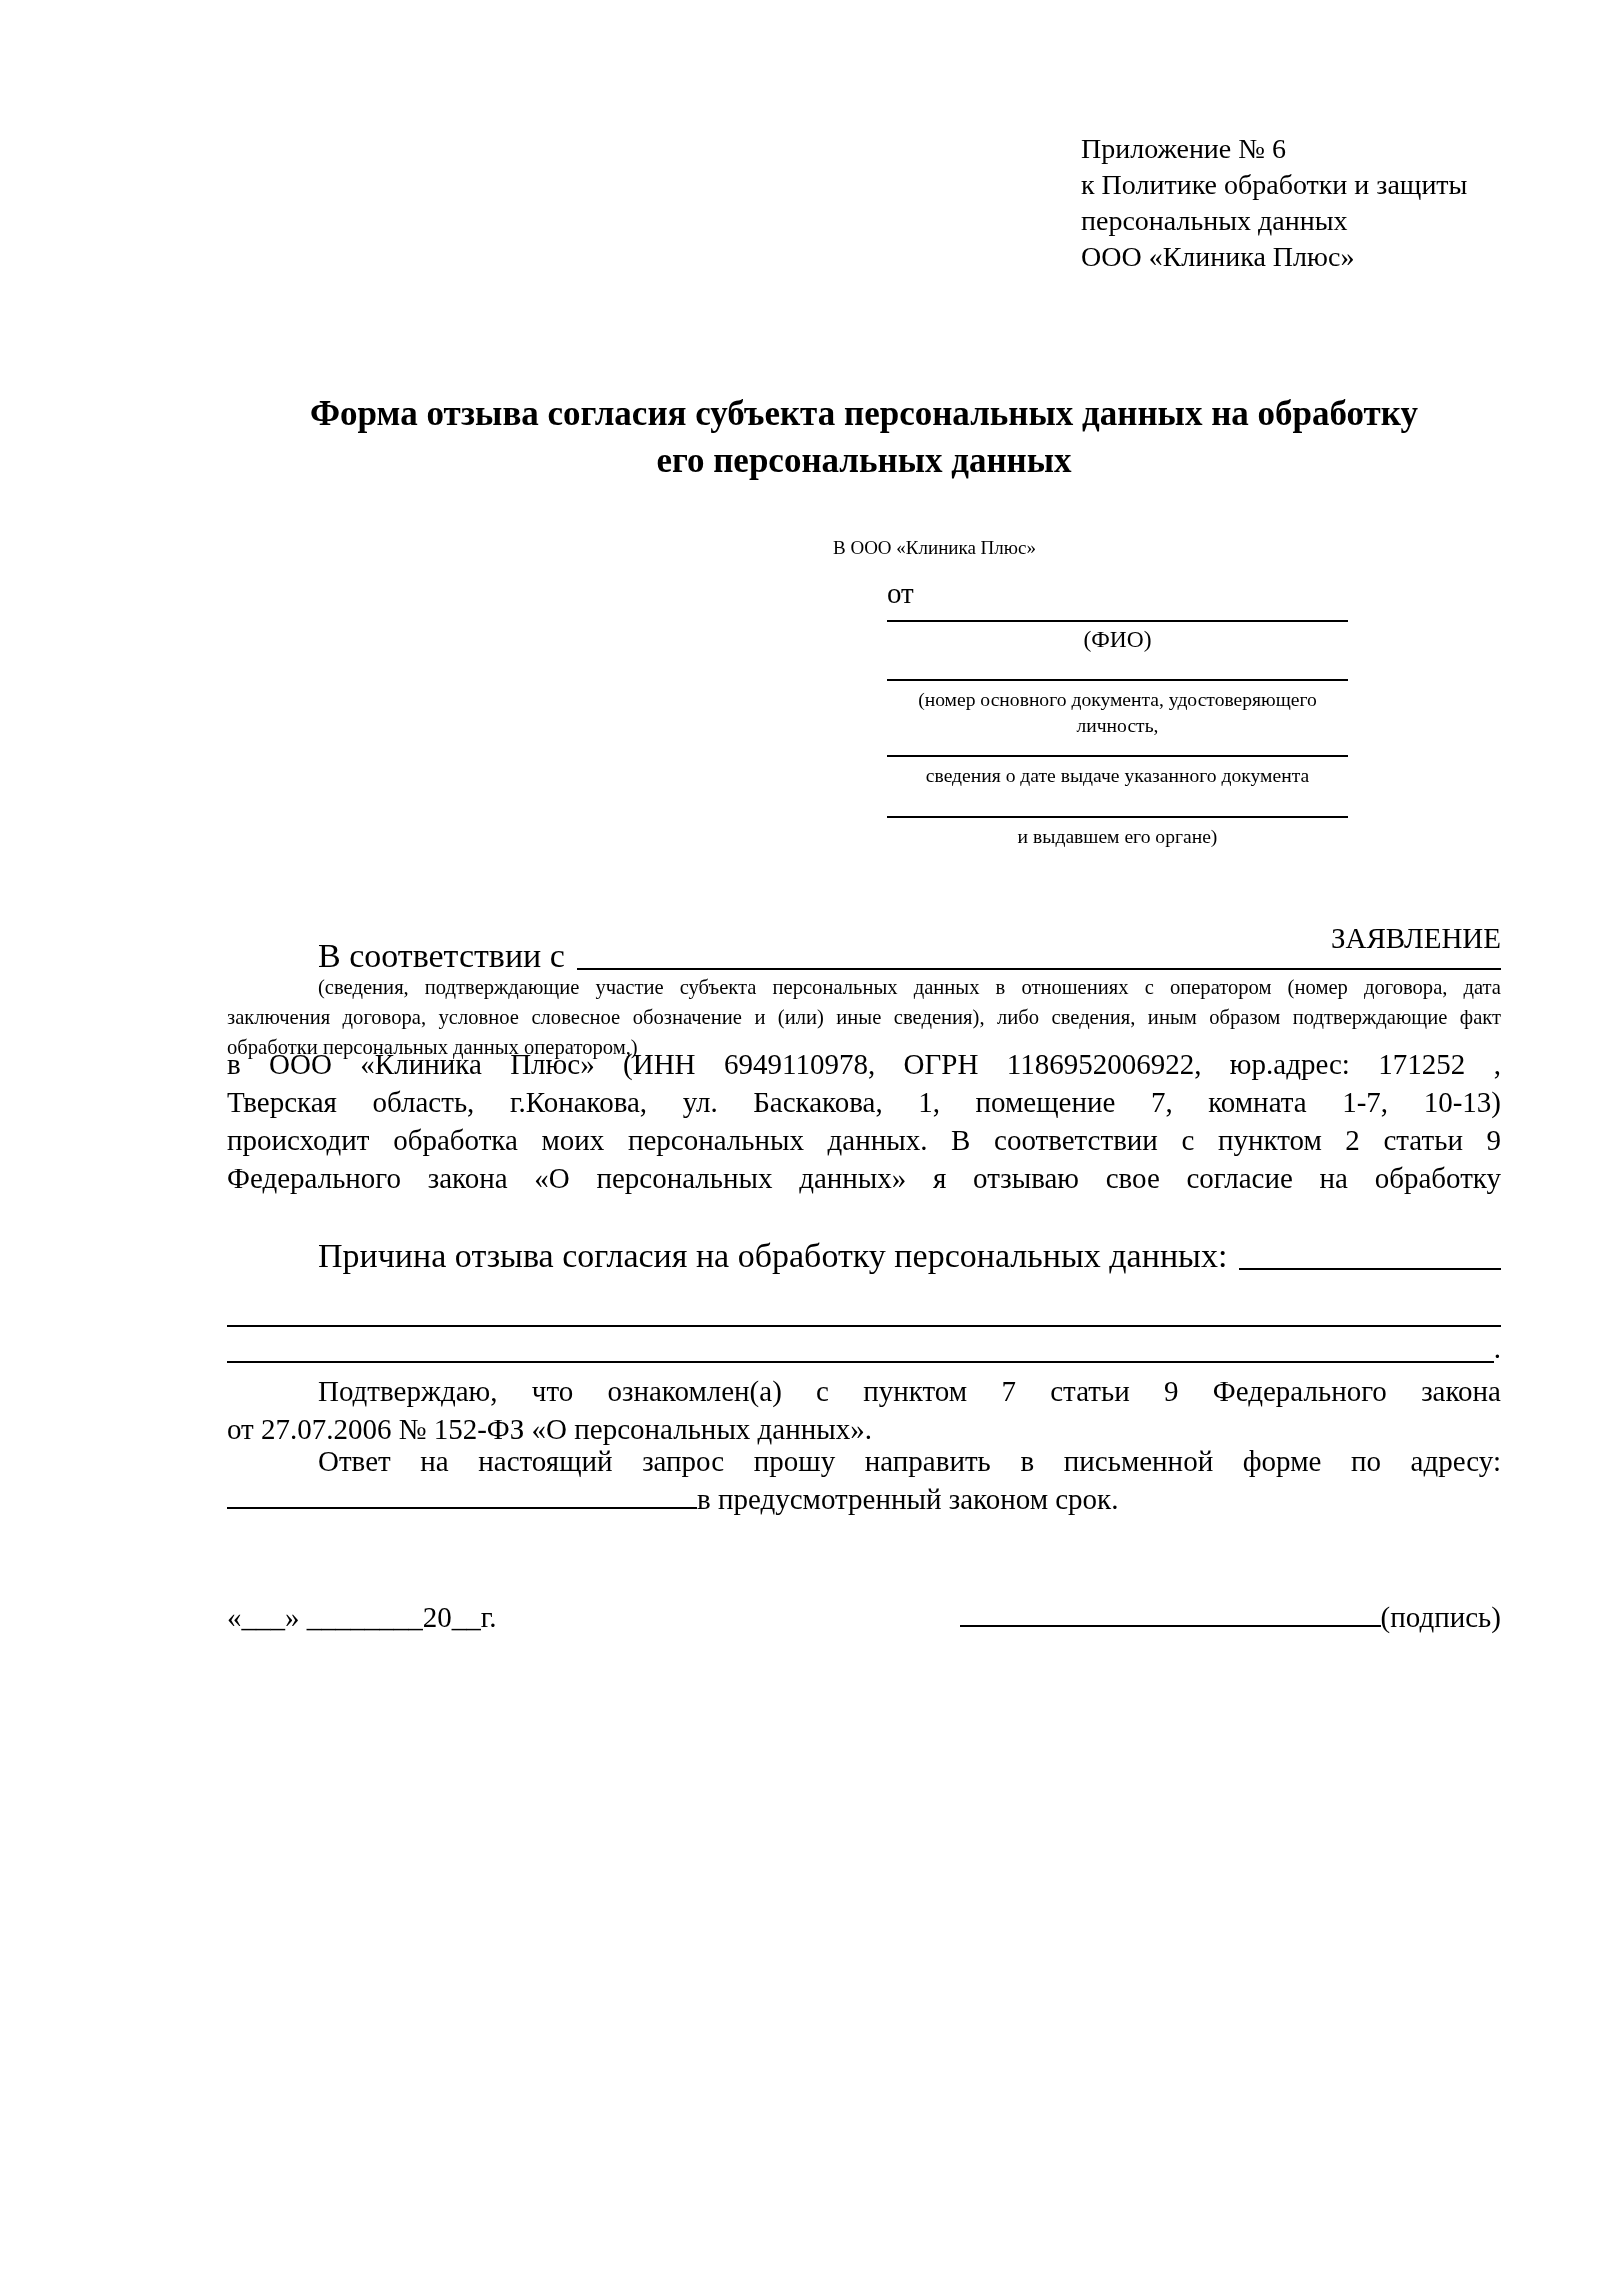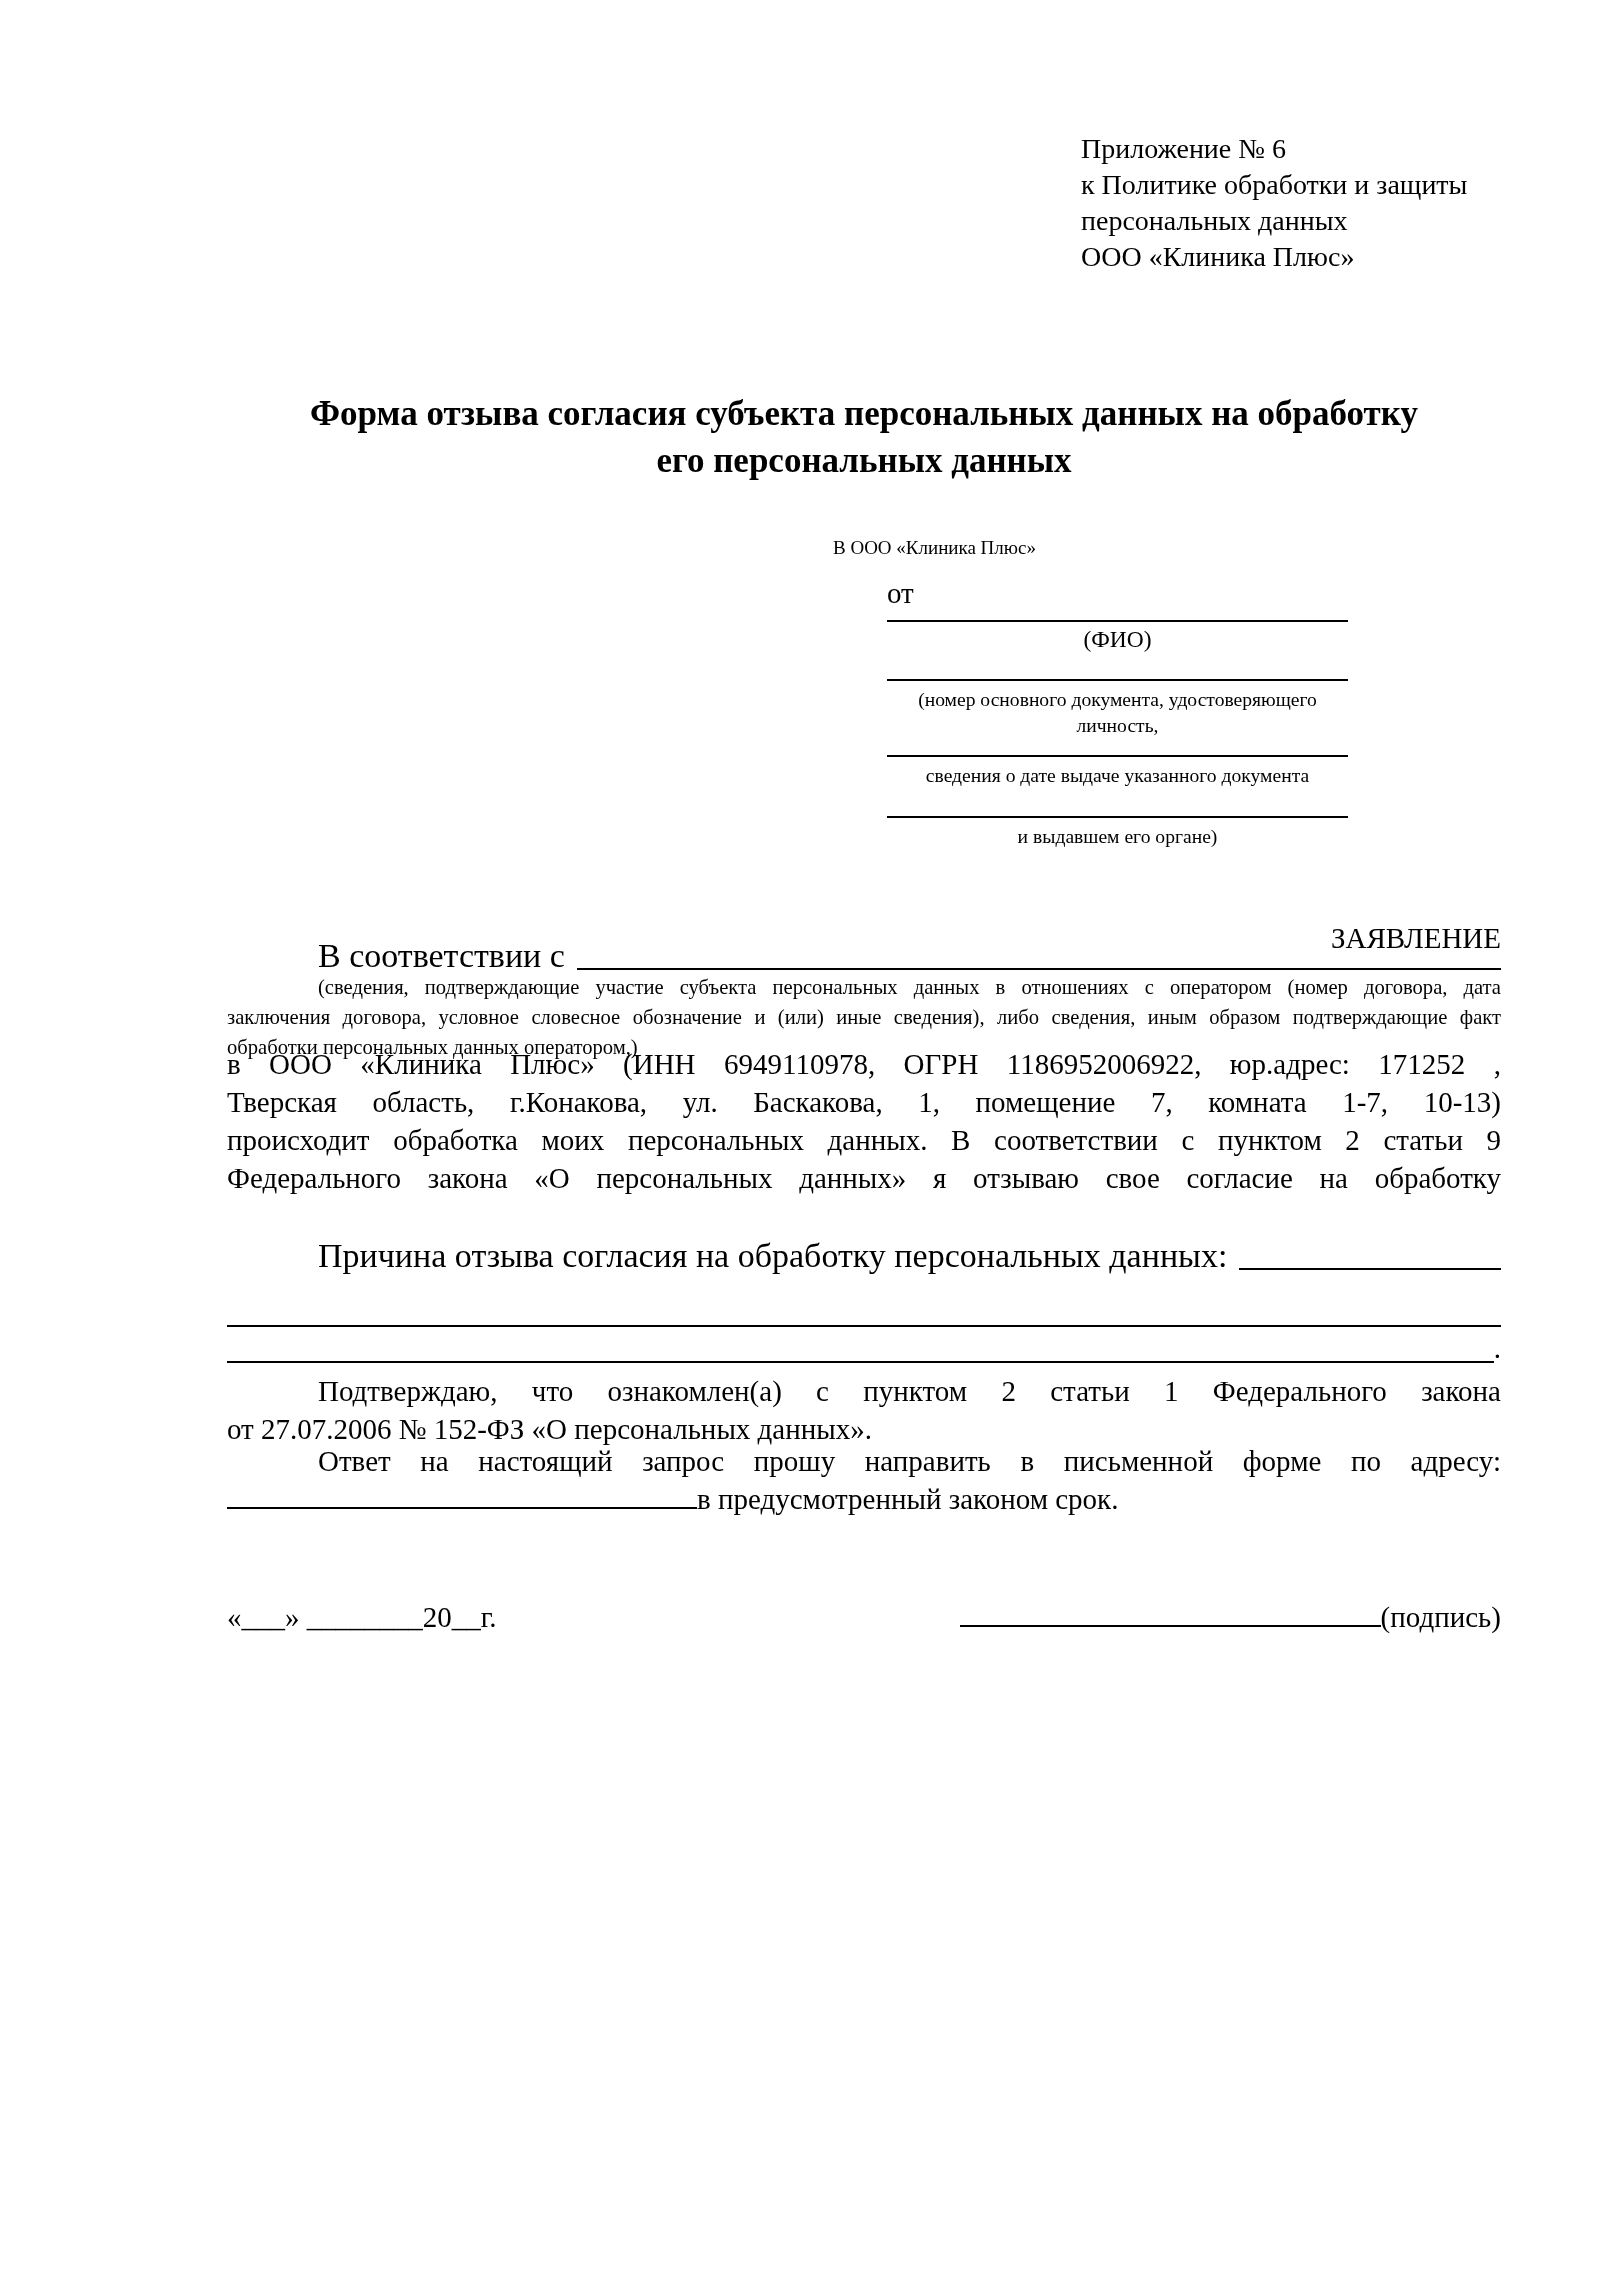--- a/index.html
+++ b/index.html
@@ -93,21 +93,21 @@
     <span class="fill"></span>
   </div>
 
   <div class="abs ruleline" style="top:1325px; width:1274px"></div>
   <div class="abs period-row">
     <span class="fill" style="margin-bottom:0"></span>
     <span>.</span>
   </div>
 
   <div class="abs para" style="top:1372px">
-    <div class="jl ind">Подтверждаю, что ознакомлен(а) с пунктом 2 статьи 1 Федерального закона</div>
+    <div class="jl ind">Подтверждаю, что ознакомлен(а) с пунктом 7 статьи 9 Федерального закона</div>
     <div>от 27.07.2006 № 152-ФЗ «О персональных данных».</div>
   </div>
 
   <div class="abs para" style="top:1442px">
     <div class="jl ind">Ответ на настоящий запрос прошу направить в письменной форме по адресу:</div>
     <div><span class="blank" style="width:470px"></span><span>в предусмотренный законом срок.</span></div>
   </div>
 
   <div class="abs sig-row">
     <span>«___» ________20__г.</span>

